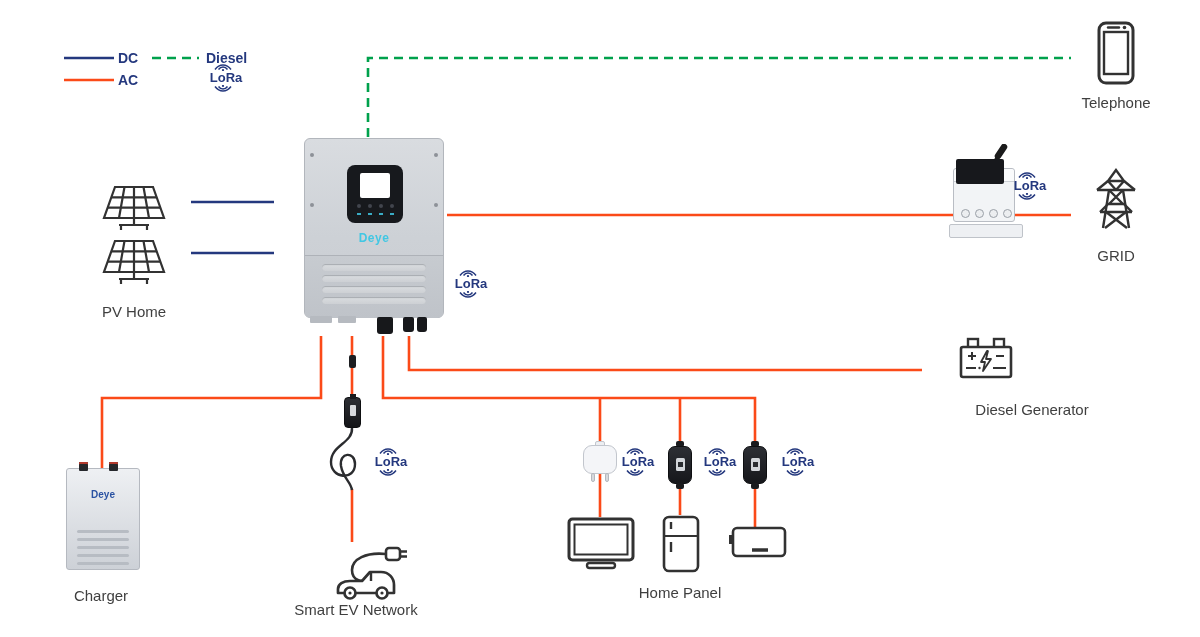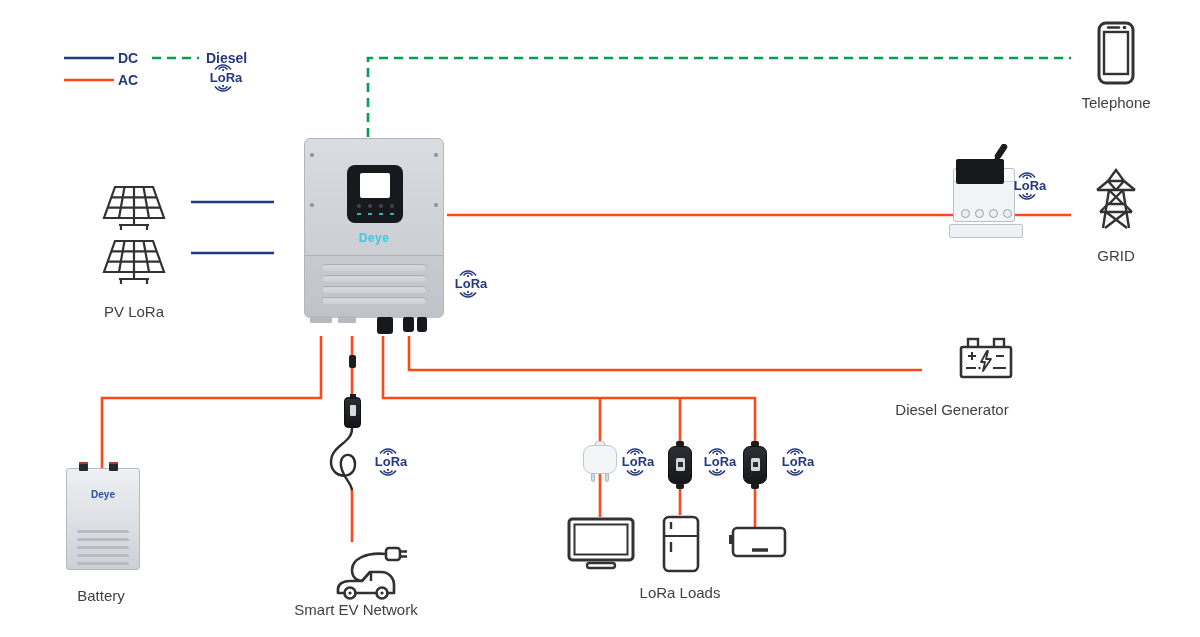--- a/index.html
+++ b/index.html
@@ -127,21 +127,21 @@
     </g>
   </svg>
   <svg class="node icon" style="left:100px;top:238px;" width="68" height="50" viewBox="0 0 68 50">
     <g fill="none" stroke="#323232" stroke-width="2.2">
       <path d="M15 3 H53 L64 34 H4 Z"></path>
       <path d="M24.5 3 L19 34 M34 3 V34 M43.5 3 L49 34"></path>
       <path d="M11.3 13.3 H56.7 M7.7 23.7 H60.3"></path>
       <path d="M34 34 V41 M19 41 H49 M21 41 V46 M47 41 V46"></path>
     </g>
   </svg>
-  <div class="label" style="left:34px;top:303px;">PV LoRa</div>
+  <div class="label" style="left:34px;top:303px;">PV Home</div>
 
   <div class="inverter">
     <div class="screw" style="left:5px;top:14px;"></div>
     <div class="screw" style="right:5px;top:14px;"></div>
     <div class="screw" style="left:5px;top:64px;"></div>
     <div class="screw" style="right:5px;top:64px;"></div>
     <div class="screw" style="left:5px;top:124px;"></div>
     <div class="screw" style="right:5px;top:124px;"></div>
     <div class="screw" style="left:5px;top:164px;"></div>
     <div class="screw" style="right:5px;top:164px;"></div>
@@ -193,21 +193,21 @@
     <div class="bat-term" style="left:42px;"></div>
     <div class="bat-logo">Deye</div>
     <div class="bat-vents">
         <i></i>
         <i></i>
         <i></i>
         <i></i>
         <i></i>
       </div>
   </div>
-  <div class="label" style="left:1px;top:587px;">Battery</div>
+  <div class="label" style="left:1px;top:587px;">Charger</div>
 
   <div class="ev-nub"></div>
   <div class="ev-box">
     <div class="scr"></div>
     <div class="stub" style="top:-4px;"></div>
   </div>
   <div class="lora" style="left:369px;top:446px;">
     <svg viewBox="0 0 22 9">
         <path d="M3 7.5 C7.5 1.5 14.5 1.5 19 7.5" fill="none" stroke="currentColor" stroke-width="1.5"></path>
         <path d="M6.5 7.5 C9 4.2 13 4.2 15.5 7.5" fill="none" stroke="currentColor" stroke-width="1.5"></path>
@@ -306,33 +306,33 @@
     <rect x="4" y="3" width="34" height="54" rx="5" fill="#fff" stroke="#323232" stroke-width="2.6"></rect>
     <line x1="4" y1="22" x2="38" y2="22" stroke="#323232" stroke-width="2.2"></line>
     <line x1="11" y1="8" x2="11" y2="15" stroke="#323232" stroke-width="2.4"></line>
     <line x1="11" y1="28" x2="11" y2="38" stroke="#323232" stroke-width="2.4"></line>
   </svg>
   <svg class="node icon" style="left:727px;top:524px;" width="62" height="36" viewBox="0 0 62 36">
     <rect x="6" y="4" width="52" height="28" rx="4" fill="#fff" stroke="#323232" stroke-width="2.6"></rect>
     <rect x="2" y="11" width="4" height="9" fill="#323232"></rect>
     <line x1="25" y1="26" x2="41" y2="26" stroke="#323232" stroke-width="3.5"></line>
   </svg>
-  <div class="label" style="left:580px;top:584px;">LoRa Loads</div>
+  <div class="label" style="left:580px;top:584px;">Home Panel</div>
 
   <svg class="node icon" style="left:957px;top:335px;" width="58" height="48" viewBox="0 0 58 48">
     <rect x="11" y="4" width="10" height="9" fill="#fff" stroke="#323232" stroke-width="2.4"></rect>
     <rect x="37" y="4" width="10" height="9" fill="#fff" stroke="#323232" stroke-width="2.4"></rect>
     <rect x="4" y="12" width="50" height="30" rx="2" fill="#fff" stroke="#323232" stroke-width="2.6"></rect>
     <path d="M11 21 H19 M15 17 V25" stroke="#323232" stroke-width="2"></path>
     <path d="M39 21 H47" stroke="#323232" stroke-width="2"></path>
     <path d="M30 16 L24 27 H28 L26 36 L34 24 H29 L31 16 Z" fill="none" stroke="#323232" stroke-width="1.8" stroke-linejoin="round"></path>
     <path d="M9 33 H19 M36 33 H49" stroke="#323232" stroke-width="1.8"></path>
     <circle cx="22.5" cy="33" r="1.2" fill="#323232"></circle>
   </svg>
-  <div class="label" style="left:852px;top:401px;text-align:center;">Diesel Generator</div>
+  <div class="label" style="left:932px;top:401px;text-align:center;">Diesel Generator</div>
 
   <div class="smartct">
     <svg class="ct-ant" width="30" height="36" viewBox="0 0 30 36">
       <path d="M8 34 L21 10" stroke="#1b1b1b" stroke-width="3.5" stroke-linecap="round" fill="none"></path>
       <path d="M20 12 L26 3" stroke="#1b1b1b" stroke-width="6.5" stroke-linecap="round" fill="none"></path>
     </svg>
     <div class="ct-body">
       <div class="ct-topband"></div>
       <div class="ct-btns">
           <i></i>

